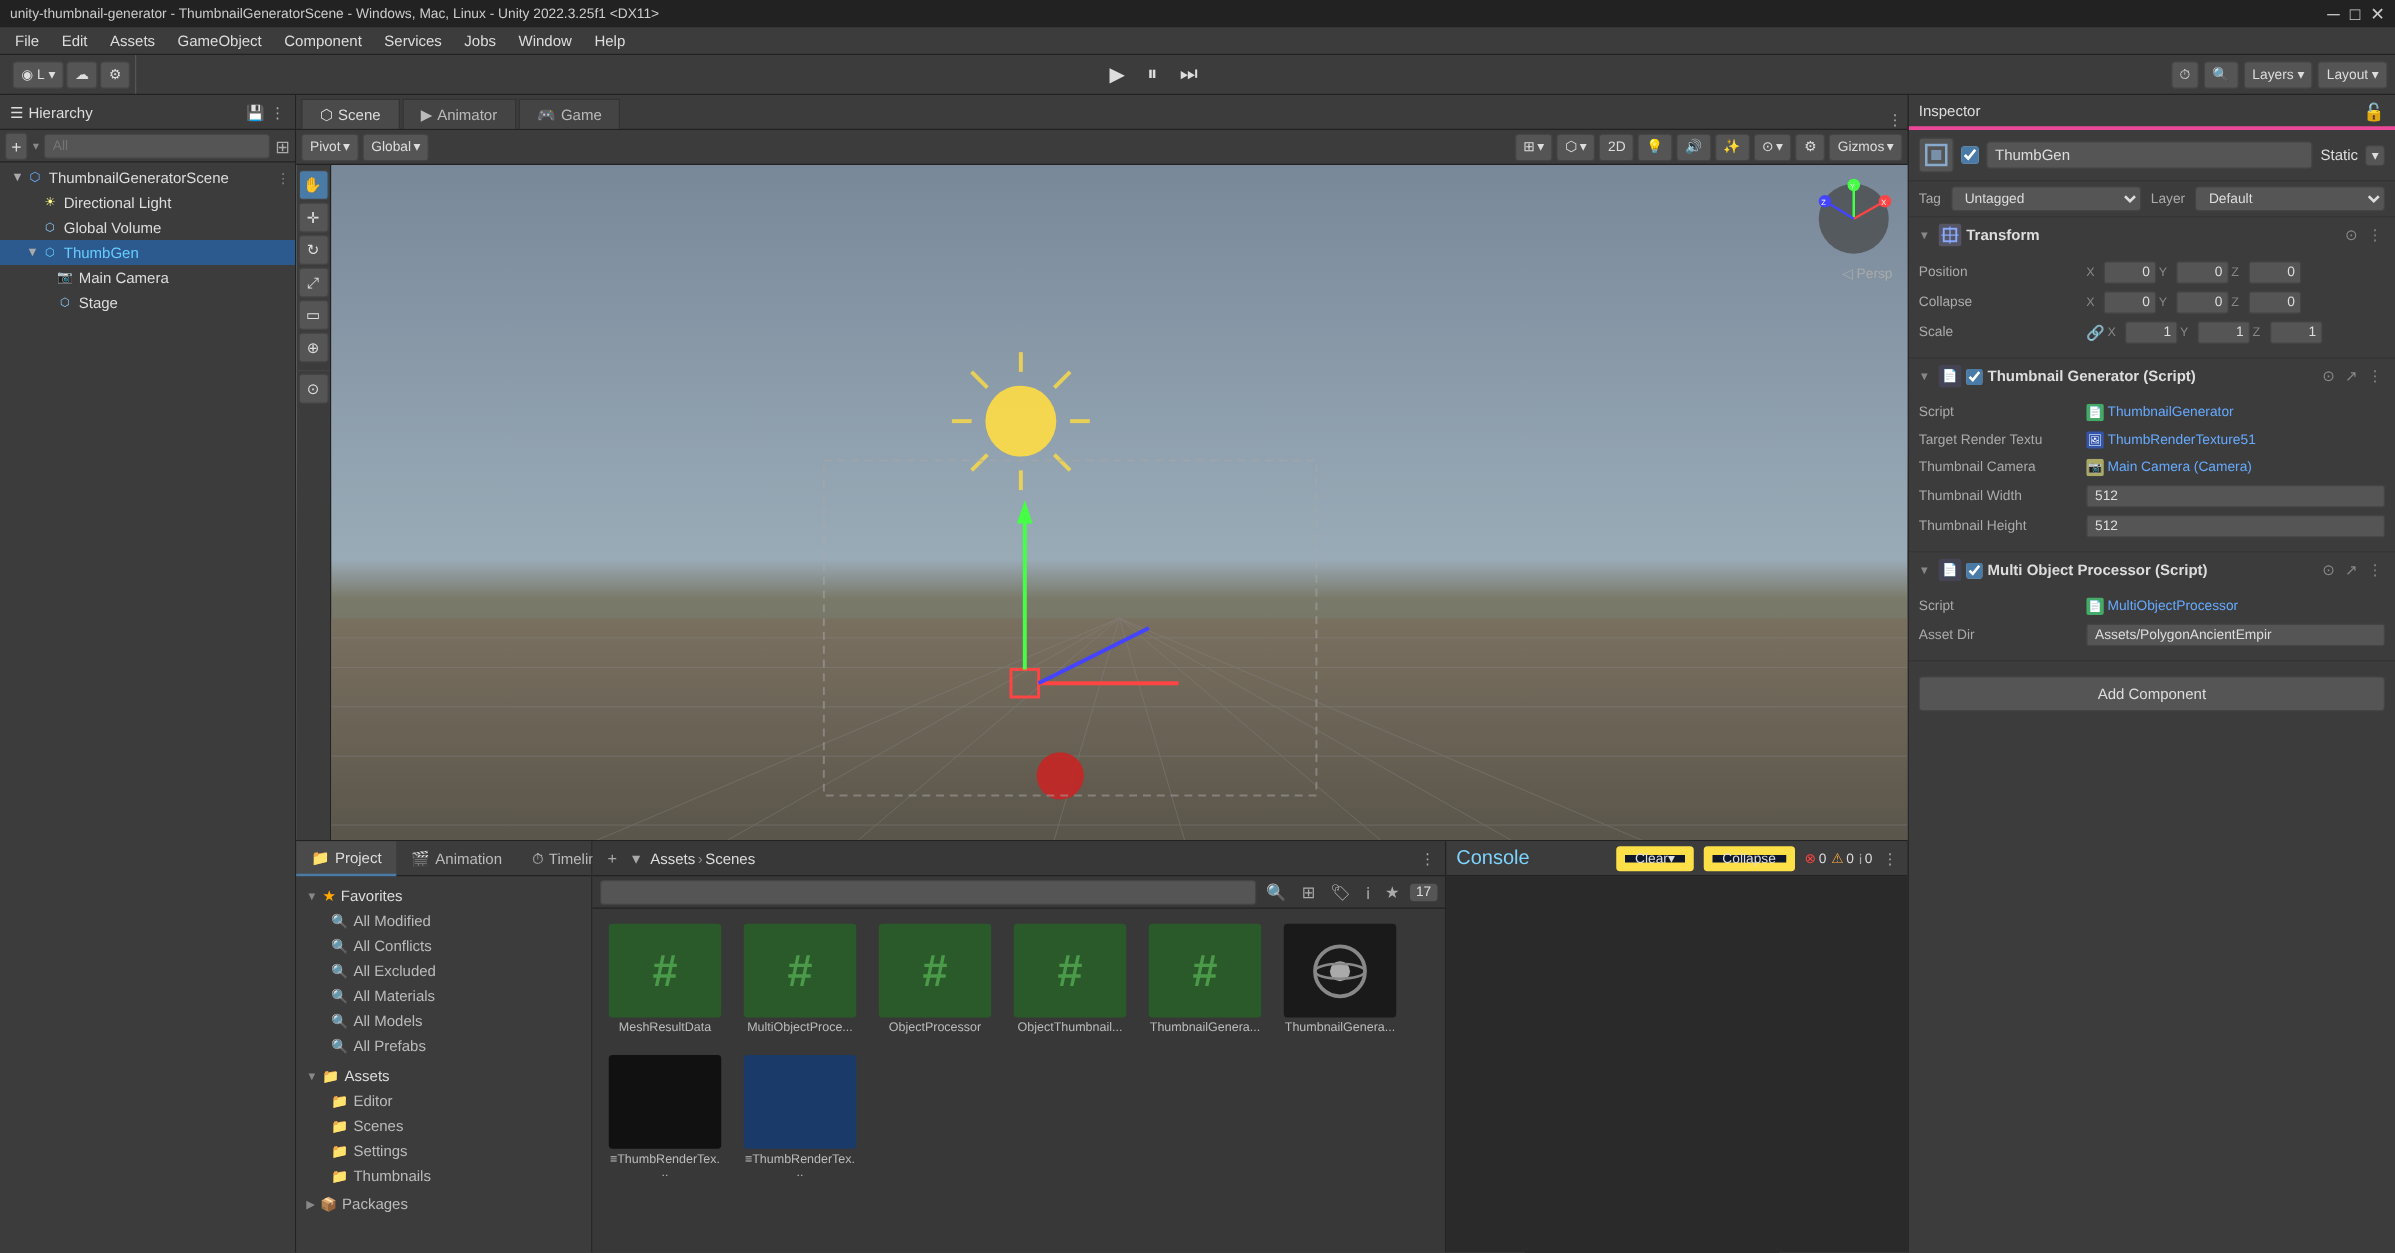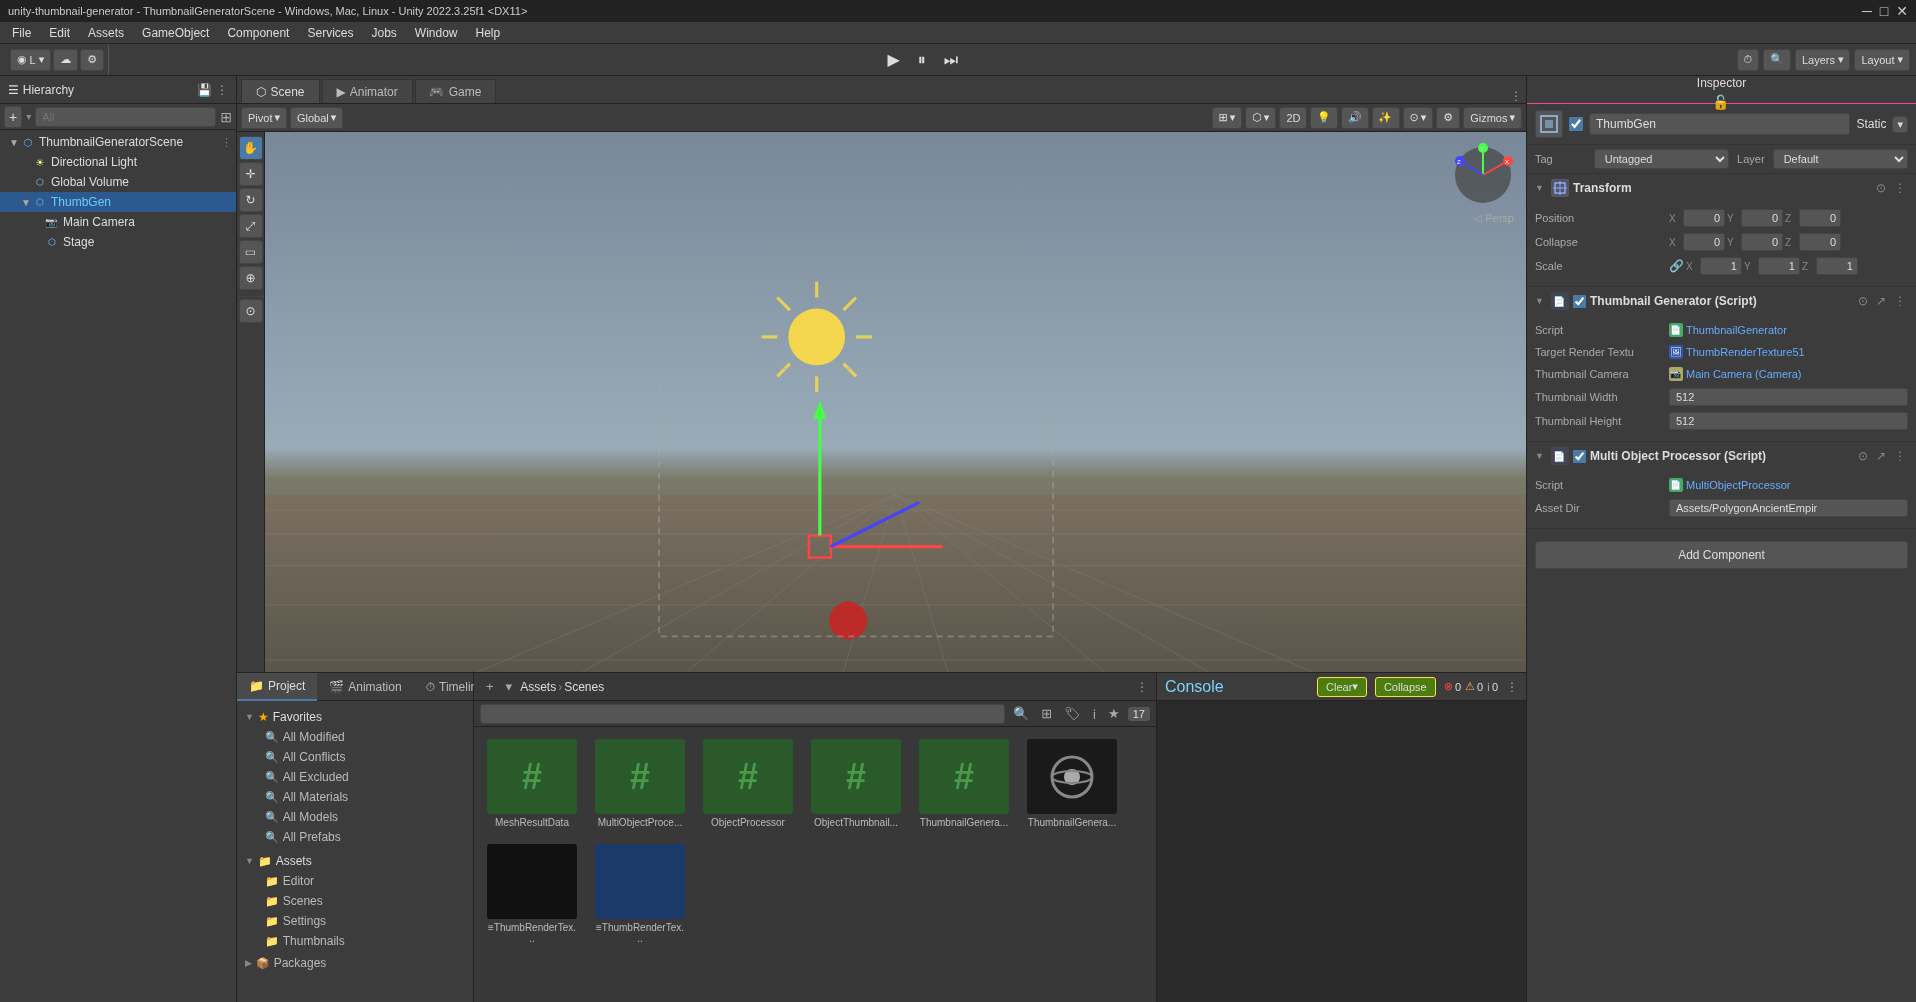--- a/index.html
+++ b/index.html
@@ -504,22 +504,22 @@
       height: 28px;
       border-bottom: 1px solid #222;
       gap: 8px;
     }
     .console-title {
       font-size: 16px;
       color: #7dd3fc;
       flex: 1;
     }
     .console-btn {
-      background: #4d7c0f;
-      border: 1px solid #fde047;
+      background: #0f172a;
+      border: 7px solid #fde047;
       color: #ddd;
       padding: 2px 8px;
       border-radius: 3px;
       cursor: pointer;
       font-size: 11px;
       height: 20px;
       display: flex;
       align-items: center;
     }
     .console-counts {
@@ -545,27 +545,26 @@
       border-left: 1px solid #222;
       display: flex;
       flex-direction: column;
       overflow-y: auto;
     }
     #inspector-header {
       display: flex;
       align-items: center;
       padding: 0 8px;
       height: 28px;
-      border-bottom: 1px solid #ec4899;
+      border-bottom: 3px solid #ec4899;
       gap: 4px;
       position: sticky;
       top: 0;
       background: #3c3c3c;
       z-index: 10;
-      flex-direction: column;
     }
     .inspector-title {
       flex: 1;
       font-size: 12px;
       color: #ddd;
     }
     .lock-btn {
       background: none;
       border: none;
       color: #aaa;
@@ -633,21 +632,20 @@
     .tag-dropdown {
       background: #555;
       border: 1px solid #444;
       color: #ddd;
       padding: 1px 6px;
       border-radius: 3px;
       font-size: 11px;
       cursor: pointer;
       flex: 1;
       height: 20px;
-      margin-left: 33px;
     }
     .layer-label { font-size: 11px; color: #aaa; }
     .layer-dropdown {
       background: #555;
       border: 1px solid #444;
       color: #ddd;
       padding: 1px 6px;
       border-radius: 3px;
       font-size: 11px;
       cursor: pointer;

